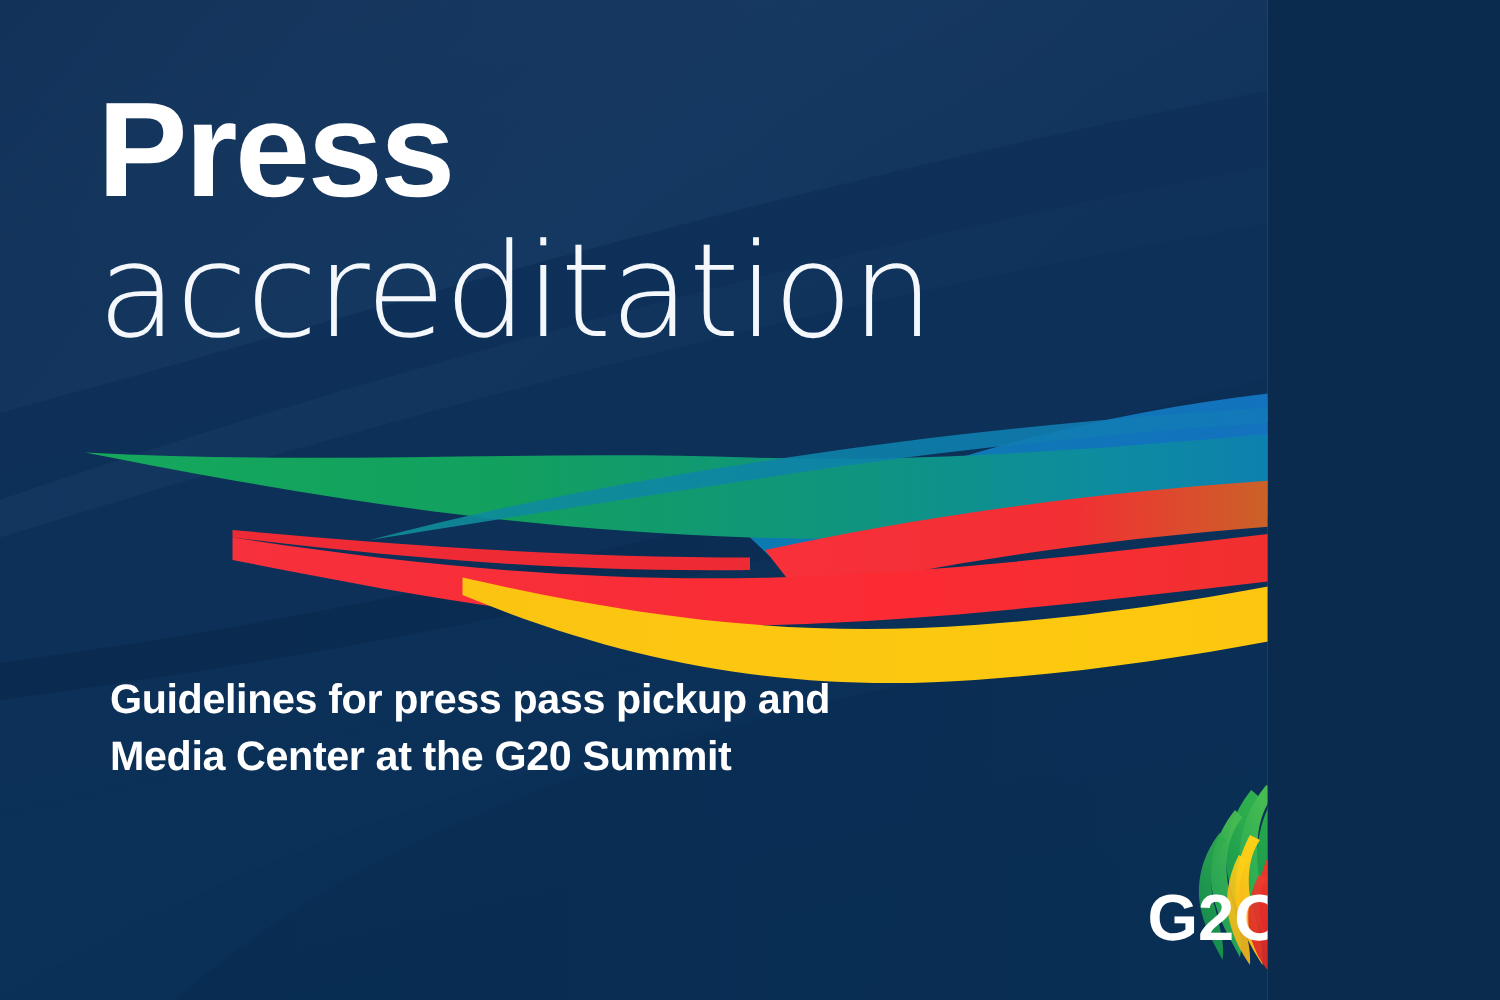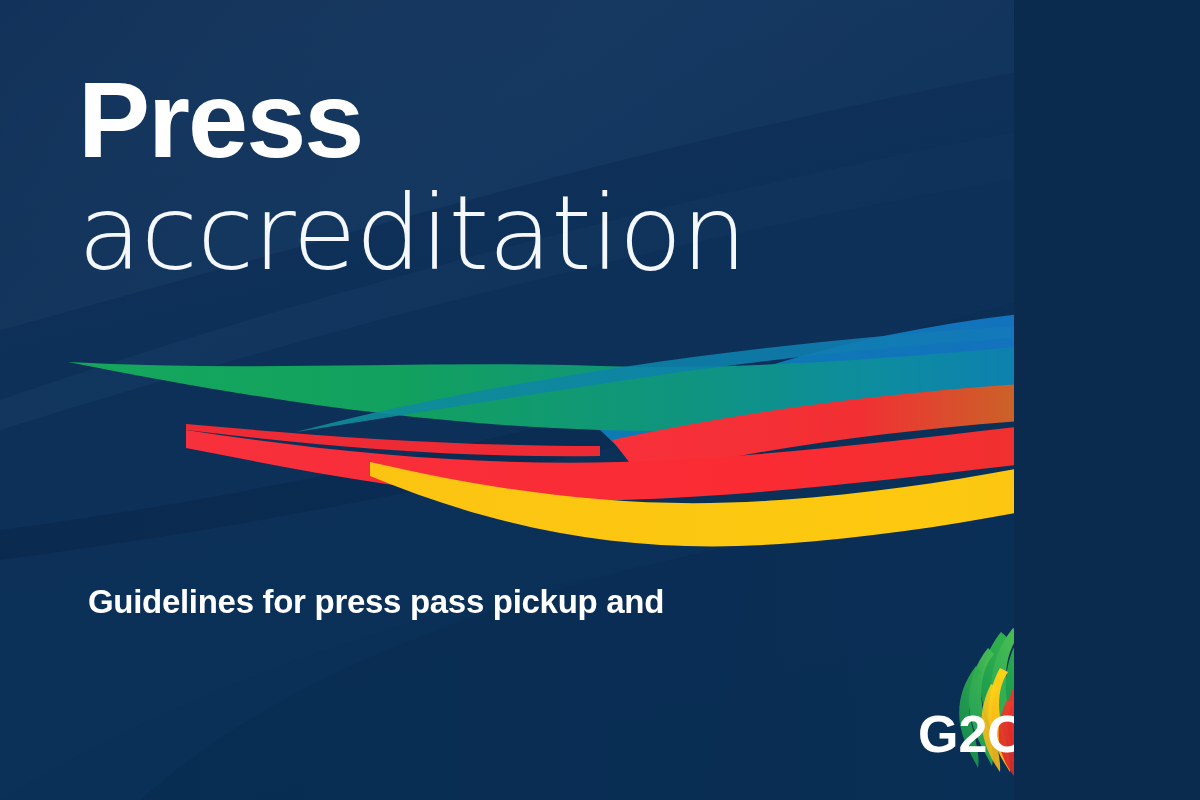--- a/index.html
+++ b/index.html
@@ -49,21 +49,21 @@
     font-weight: 300;
     font-size: 104px;
     line-height: 1.06;
     letter-spacing: -1px;
     margin-top: 4px;
     white-space: nowrap;
   }
   .subtitle-block {
     position: absolute;
     left: 88px;
-    top: 579px;
+    top: 536px;
     width: 760px;
   }
   .subtitle-line {
     display: block;
     color: #ffffff;
     font-family: "Liberation Sans", sans-serif;
     font-weight: bold;
     font-size: 33px;
     line-height: 1.38;
     letter-spacing: -0.3px;
@@ -171,20 +171,21 @@
   </svg>
 
   <div id="text-layer">
     <div class="title-block">
       <span class="title-main">Press</span>
       <span class="title-sub">accreditation</span>
     </div>
 
     <div class="subtitle-block">
       <span class="subtitle-line">Guidelines for press pass pickup and</span>
+      <span class="subtitle-line">Media Center at the G20 Summit</span>
     </div>
   </div>
 
   <svg id="logo-layer" viewBox="0 0 1200 800" preserveAspectRatio="none">
     <defs>
       <linearGradient id="lgGreen1" x1="0" y1="1" x2="0.4" y2="0">
         <stop offset="0%" stop-color="#0f8f4c"></stop>
           <stop offset="100%" stop-color="#2fae4e"></stop>
       </linearGradient>
       <linearGradient id="lgGreen2" x1="0" y1="1" x2="0.4" y2="0">

